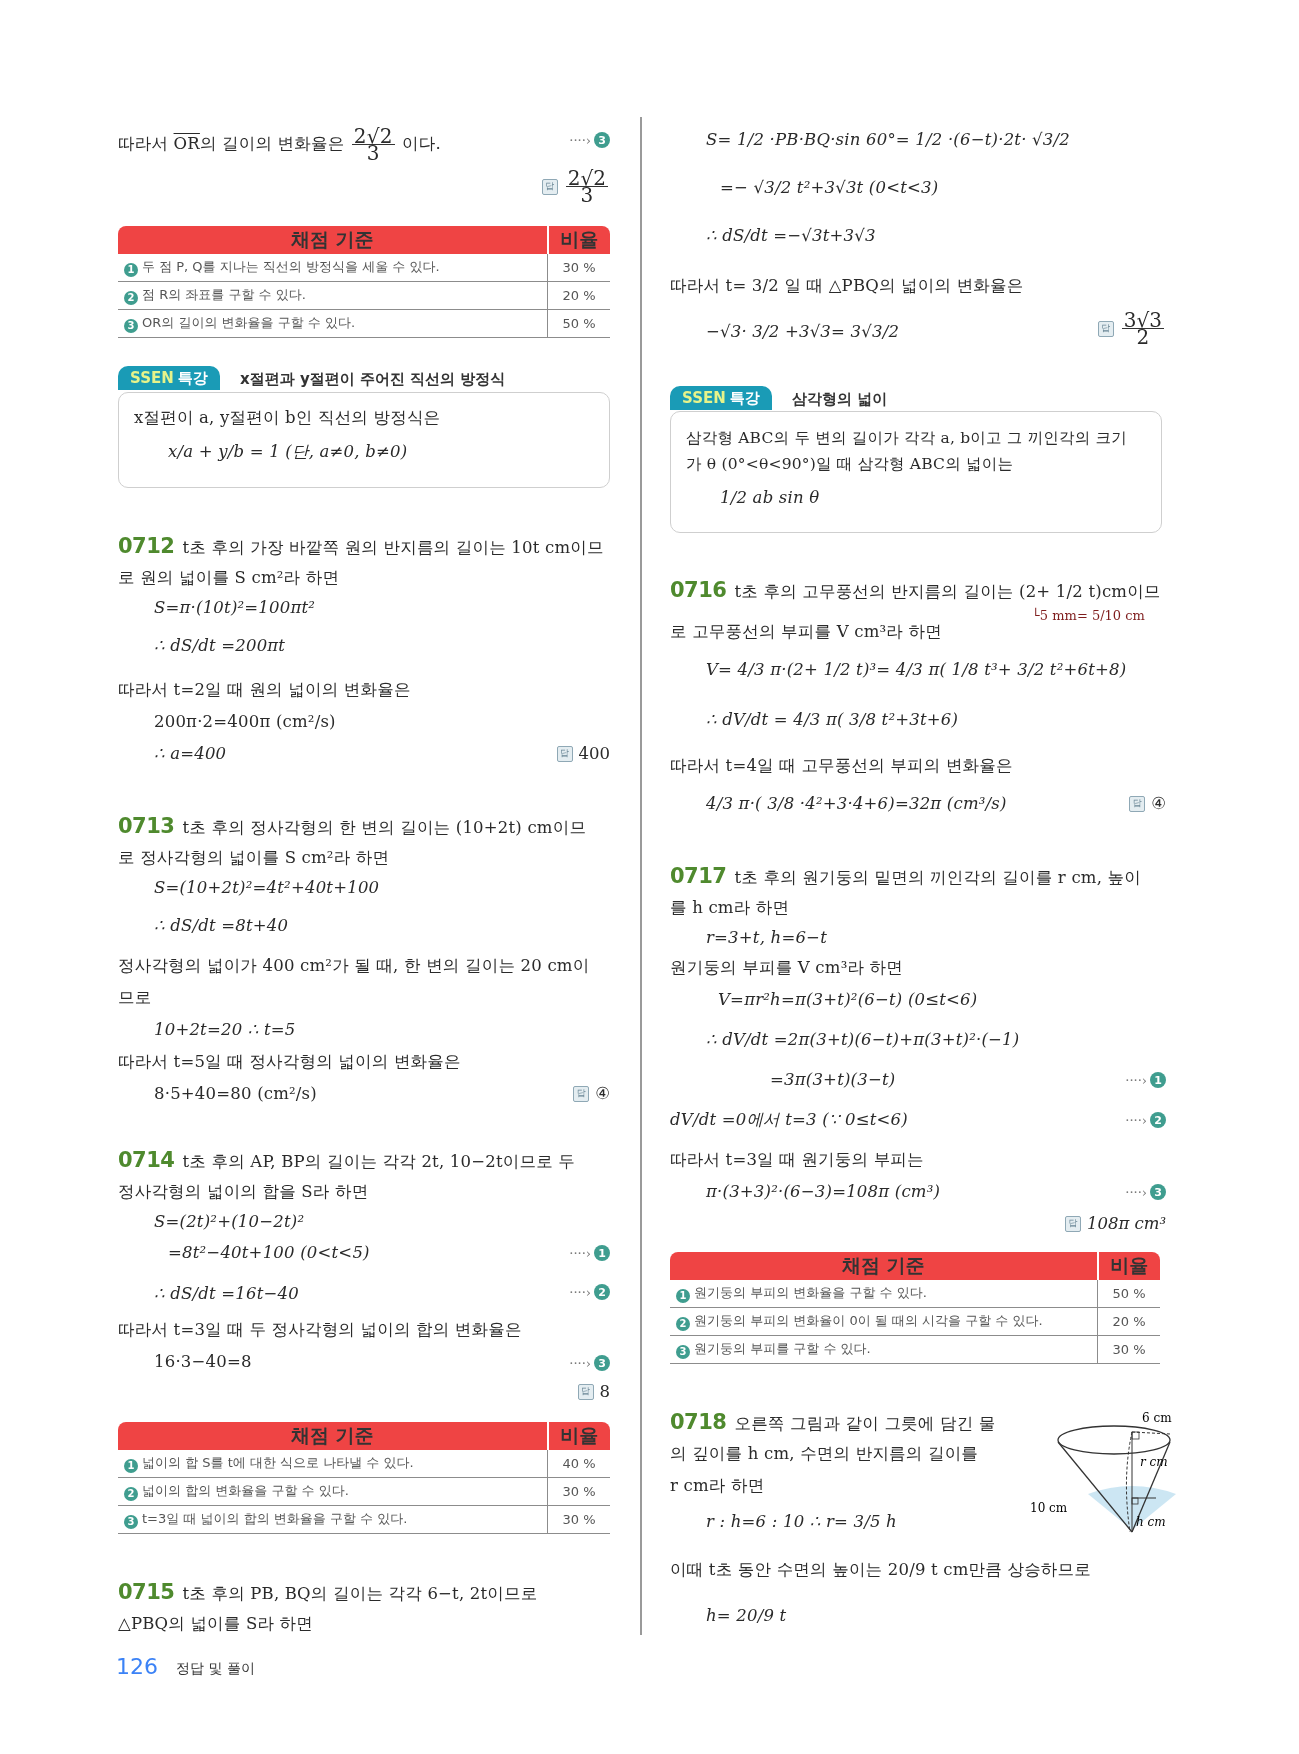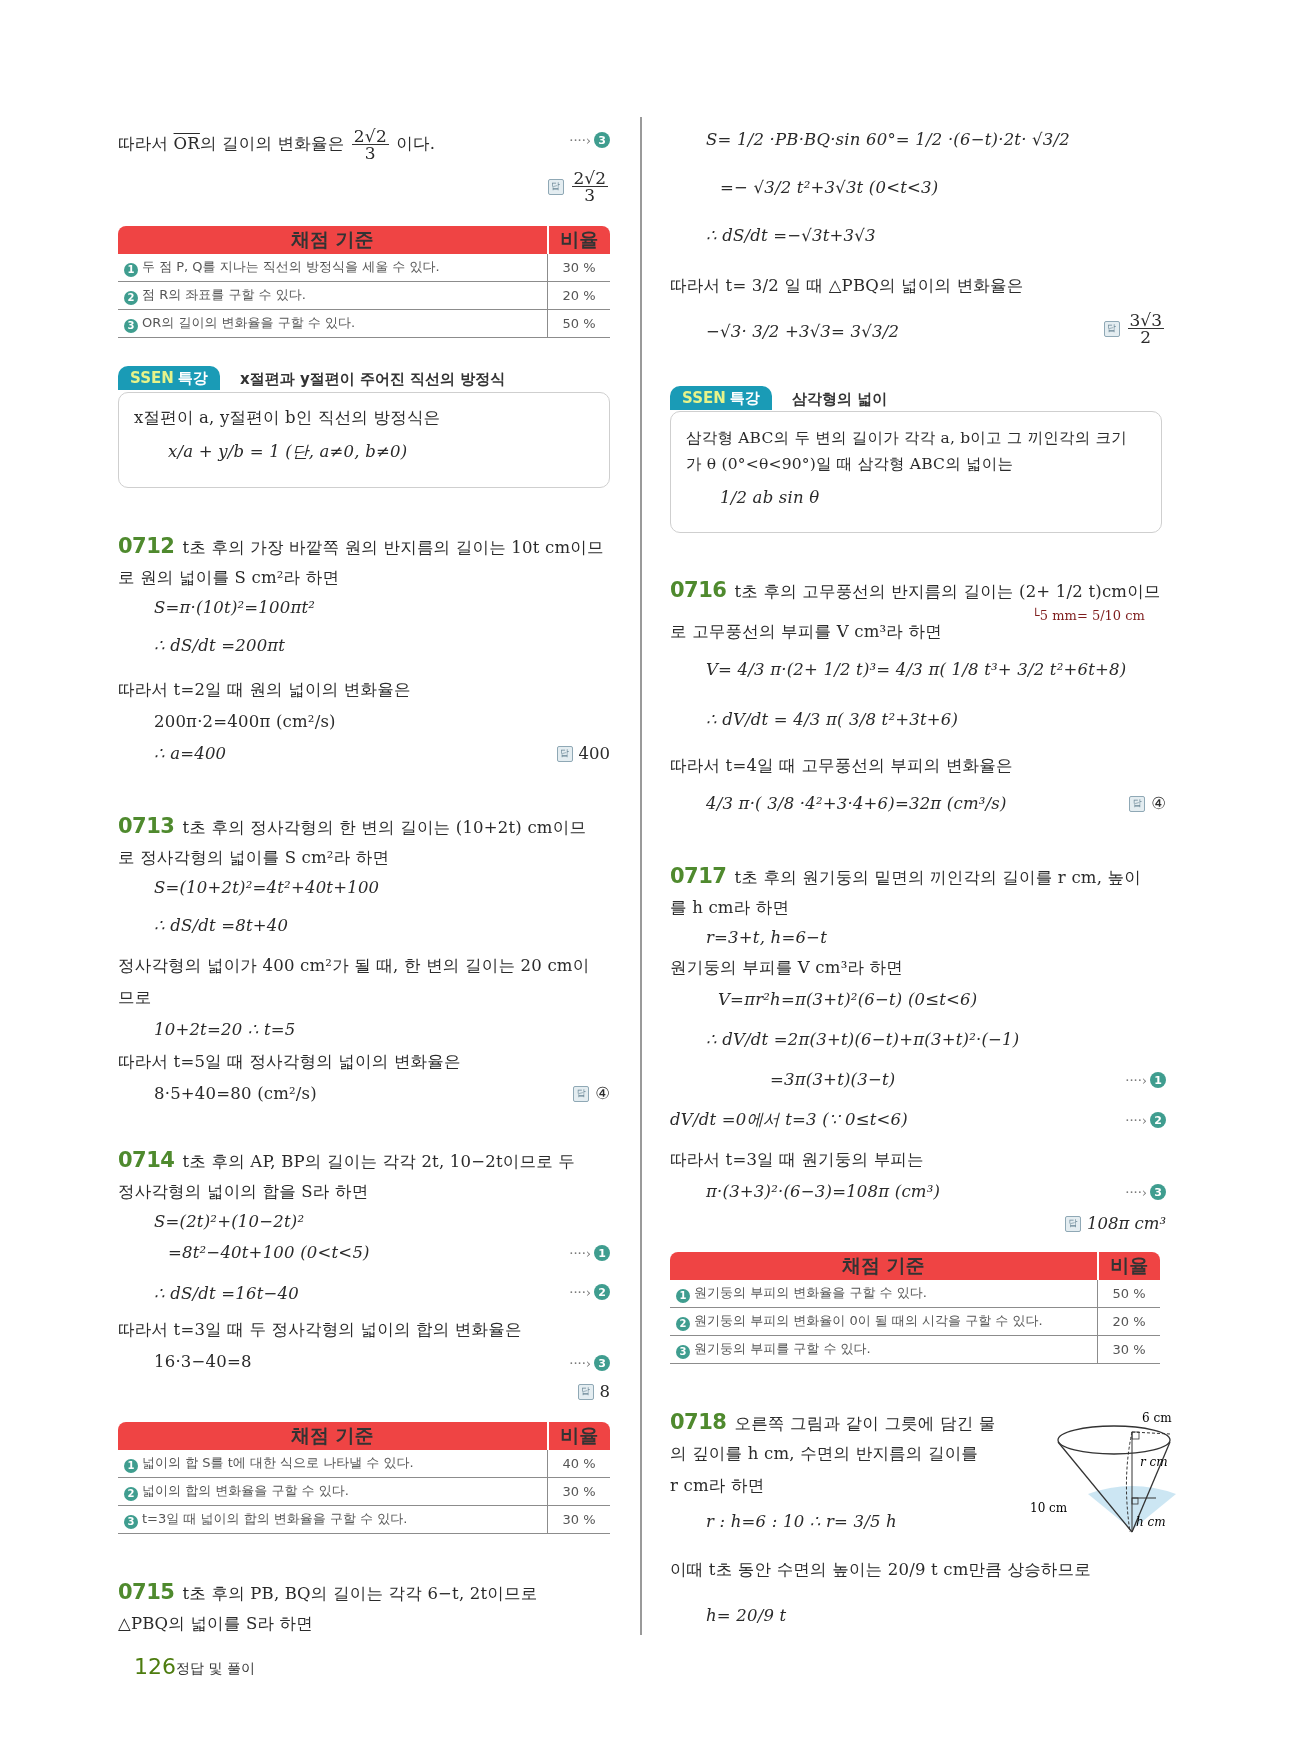--- a/index.html
+++ b/index.html
@@ -16,42 +16,42 @@
              color:#4f8a2e; font-size:21px; margin-right:8px; letter-spacing:-0.5px; }
   .marker { position:absolute; right:0; font-size:13px; color:#777; display:flex; align-items:center; gap:3px; }
   .circ { display:inline-flex; width:16px; height:16px; border-radius:50%; background:#3f9d8f;
           color:#fff; font-size:11px; font-weight:bold; align-items:center; justify-content:center;
           font-family:"DejaVu Sans","Liberation Sans",sans-serif; }
   .answer { position:absolute; right:0; display:flex; align-items:center; gap:6px; font-size:16.5px; }
   .ans-icon { display:inline-flex; width:14px; height:14px; border:1px solid #8fa8b5; background:#e4edf1;
               color:#6b8796; font-size:9px; align-items:center; justify-content:center;
               font-family:"DejaVu Sans","Liberation Sans",sans-serif; border-radius:2px; }
   .frac { display:inline-flex; flex-direction:column; align-items:center; vertical-align:middle;
-          font-size:17px; line-height:16px; margin:0 2px; }
+          font-size:20px; line-height:16px; margin:0 2px; }
   .frac .num { border-bottom:1px solid #333; padding:0 2px; }
   .frac .den { padding:0 2px; }
   .ov { text-decoration:overline; }
   
   .gtable { position:absolute; border-collapse:collapse; font-family:"DejaVu Sans","Liberation Sans",sans-serif;
             font-size:13px; color:#555; }
   .gtable th { background:#ef4444; color:#333; font-weight:bold; height:26px; font-size:19px; }
   .gtable th.crit { border-radius:8px 0 0 0; }
   .gtable th.rate { border-left:2px solid #fff; border-radius:0 8px 0 0; }
   .gtable td { height:27px; border-bottom:1px solid #8c8c8c; padding:0 6px; }
   .gtable td.rate { border-left:1px solid #8c8c8c; text-align:center; width:50px; }
   .gtable td .circ { width:14px; height:14px; font-size:10px; margin-right:4px; vertical-align:-2px; }
   
   .ssen-tab { position:absolute; background:#1a9bb6; color:#e6f38a; font-family:"DejaVu Sans","Liberation Sans",sans-serif;
               font-weight:bold; font-size:15px; border-radius:10px 10px 0 0; padding:3px 12px 2px 12px; }
   .ssen-tab .ssen-k { color:#fff; margin-left:4px; }
   .ssen-title { position:absolute; font-family:"DejaVu Sans","Liberation Sans",sans-serif; font-weight:bold; font-size:15px; color:#333; }
   .ssen-box { position:absolute; border:1.5px solid #cfcfcf; border-radius:10px; background:#fff; }
   .pink { color:#7f1d1d; font-size:13px; }
-  .footer-no { position:absolute; left:134px; top:1654px; font-family:"DejaVu Sans","Liberation Sans",sans-serif;
-               font-size:22px; color:#4d7c0f; }
+  .footer-no { position:absolute; left:116px; top:1654px; font-family:"DejaVu Sans","Liberation Sans",sans-serif;
+               font-size:22px; color:#3b82f6; }
   .footer-txt { position:absolute; left:176px; top:1660px; font-family:"DejaVu Sans","Liberation Sans",sans-serif;
                 font-size:14px; color:#333; }
 </style>
 </head>
 <body>
 
 <div class="divider"></div>
 
 <div class="col col-left">
 

